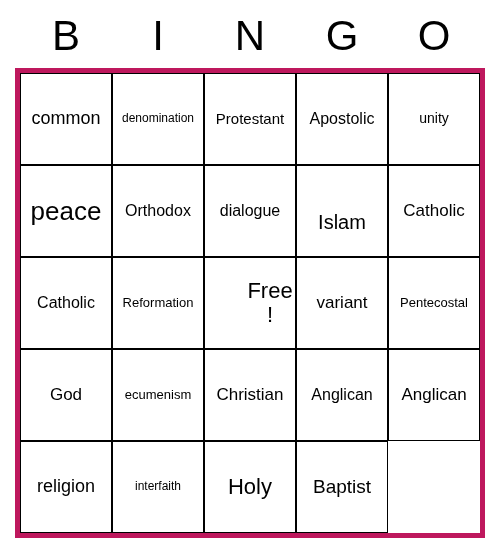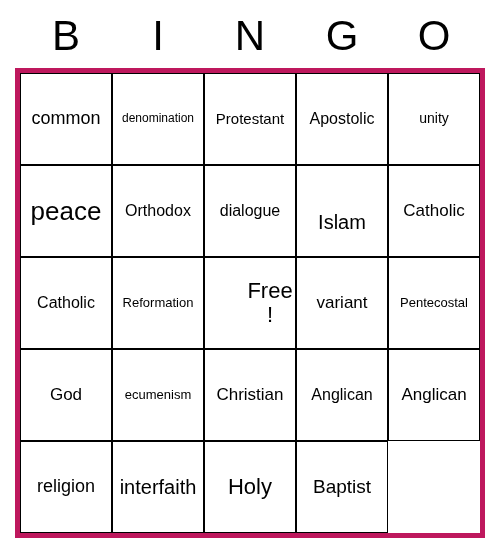--- a/index.html
+++ b/index.html
@@ -125,21 +125,21 @@
       <span style="font-size: 16px;">Anglican</span>
     </div>
   <div class="bingo-cell">
       <span style="font-size: 17px;">Anglican</span>
     </div>
 
   <div class="bingo-cell">
       <span style="font-size: 18px;">religion</span>
     </div>
   <div class="bingo-cell">
-      <span style="font-size: 20px;">interfaith</span>
+      <span style="font-size: 12px;">interfaith</span>
     </div>
   <div class="bingo-cell">
       <span style="font-size: 22px;">Holy</span>
     </div>
   <div class="bingo-cell">
       <span style="font-size: 19px;">Baptist</span>
     </div>
 </div>
 
 </body></html>

